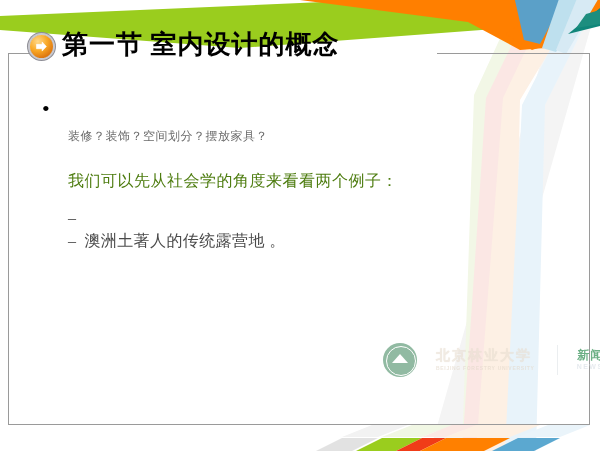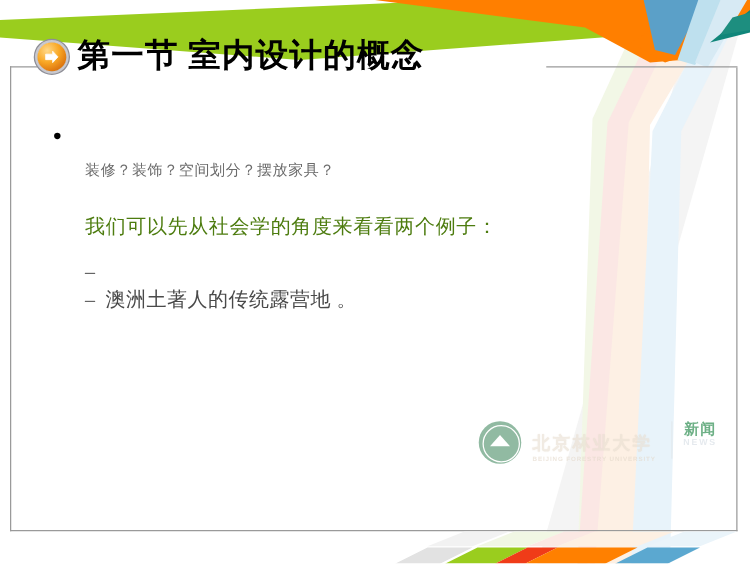--- a/index.html
+++ b/index.html
@@ -65,21 +65,21 @@
     height: 1px;
     background: #9a9a9a;
   }
 
   
   .title-row {
     position: absolute;
     left: 30px;
     top: 32px;
     display: flex;
-    align-items: center;
+    align-items: flex-end;
     gap: 9px;
     z-index: 6;
   }
   .title-icon {
     width: 23px;
     height: 23px;
     border-radius: 50%;
     background:
       radial-gradient(circle at 34% 28%, #ffd98a 0%, #f9a825 42%, #e07b12 72%, #b35c06 100%);
     box-shadow: 0 0 0 2px #c9c9cf, 0 0 0 3px #8e8e96;
@@ -152,22 +152,24 @@
   .lvl3 .dash { flex: none; }
 
   
   .logo-wm {
     position: absolute;
     left: 377px;
     top: 337px;
     width: 213px;
     height: 45px;
     display: flex;
+    align-items: center;
     opacity: 0.62;
     z-index: 4;
+    gap: 10px;
   }
   .logo-emblem {
     width: 34px;
     height: 34px;
     margin-left: 6px;
     border-radius: 50%;
     background: #2f7d4f;
     position: relative;
     flex: none;
     opacity: 0.85;

